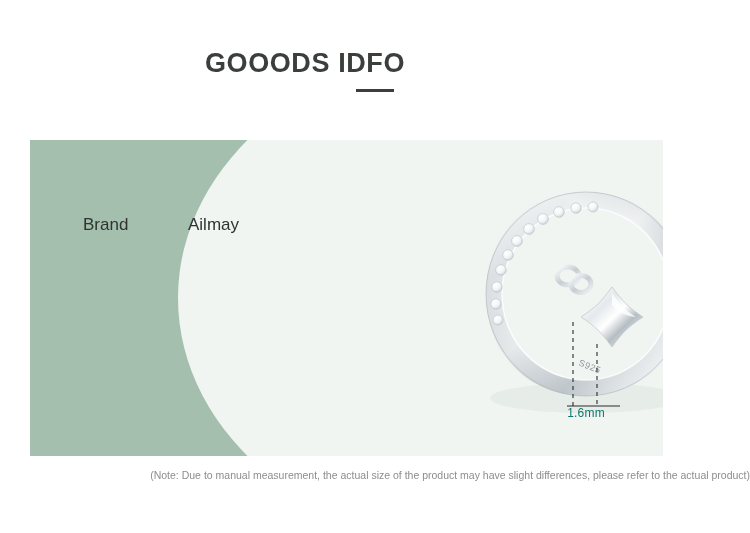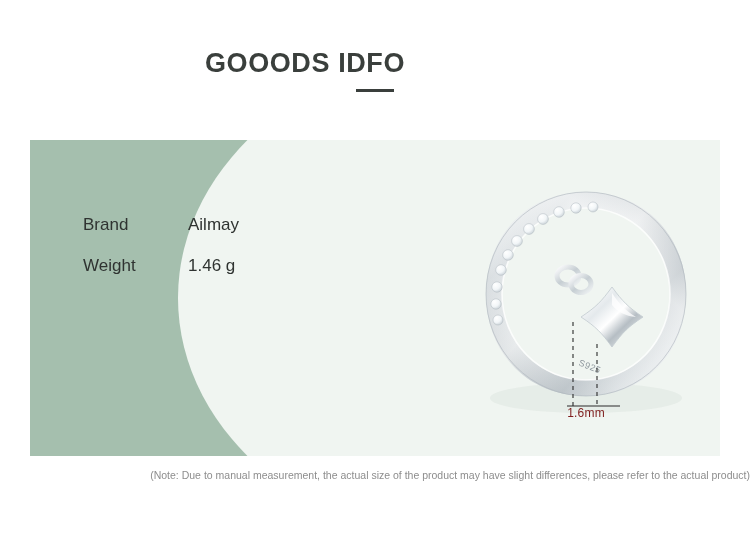--- a/index.html
+++ b/index.html
@@ -39,21 +39,21 @@
     width: 38px;
     height: 3px;
     background: #3a3f3c;
   }
 
   
   .info-panel {
     position: absolute;
     left: 30px;
     top: 140px;
-    width: 690px;
+    width: 633px;
     height: 316px;
     background: #a5bfae;
     overflow: hidden;
   }
   .panel-circle {
     position: absolute;
     left: 148px;
     top: -96px;
     width: 640px;
     height: 508px;
@@ -99,21 +99,21 @@
   }
 
   
   .dimension-label {
     position: absolute;
     left: 556px;
     top: 406px;
     width: 60px;
     text-align: center;
     font-size: 12px;
-    color: #7f1d1d;
+    color: #0f766e;
     letter-spacing: 0.2px;
   }
 
   
   .footer-note {
     position: absolute;
     left: 0;
     top: 468px;
     width: 750px;
     text-align: right;
@@ -137,23 +137,20 @@
 
     <div class="spec-list">
 
       <div class="spec-row">
         <span class="spec-label">Brand</span><span class="spec-value">Ailmay</span>
       </div>
 
 
 
 
-      <div class="spec-row">
-        <span class="spec-label">Weight</span><span class="spec-value">1.46 g</span>
-      </div>
 
     </div>
 
     <div class="ring-figure">
       <svg width="260" height="290" viewBox="0 0 260 290" xmlns="http://www.w3.org/2000/svg">
         <defs>
           <linearGradient id="bandOuter" x1="0" y1="0" x2="1" y2="1">
             <stop offset="0%" stop-color="#ffffff"></stop>
             <stop offset="22%" stop-color="#d9dee1"></stop>
             <stop offset="45%" stop-color="#fbfcfc"></stop>

